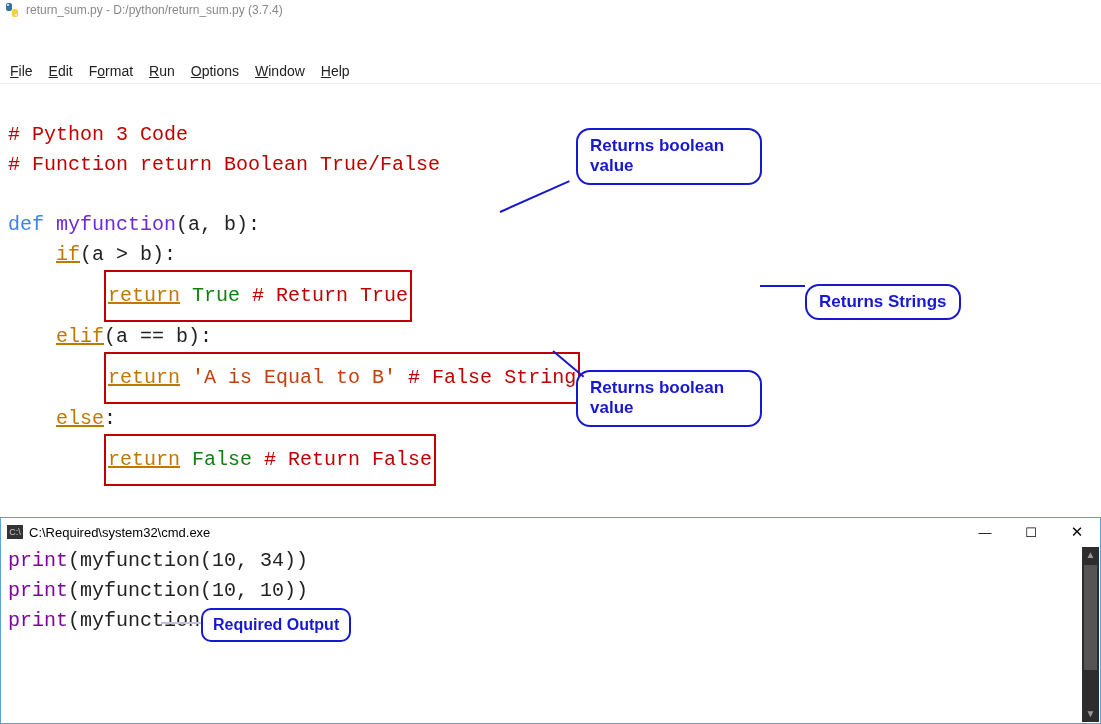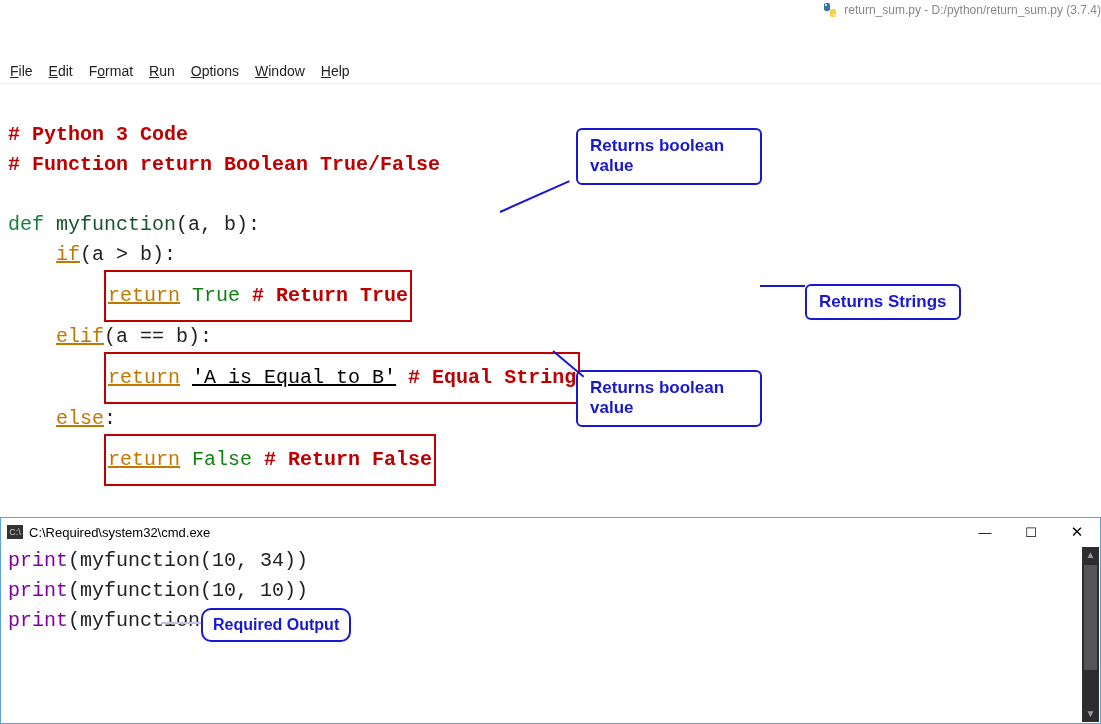--- a/index.html
+++ b/index.html
@@ -12,21 +12,20 @@
     overflow: hidden;
     position: relative;
   }
   .titlebar {
     display: flex;
     align-items: center;
     height: 20px;
     padding-left: 4px;
     font-size: 12px;
     color: #888;
-    justify-content: flex-end;
   }
   .titlebar .icon {
     width: 16px; height: 16px;
     margin-right: 6px;
   }
   .menubar {
     display: flex;
     gap: 16px;
     padding: 4px 10px;
     font-size: 14px;
@@ -38,35 +37,35 @@
   .menubar span u { text-decoration: underline; }
   .code-area {
     position: relative;
     font-family: "Courier New", monospace;
     font-size: 20px;
     line-height: 30px;
     padding: 6px 8px;
     background: #fff;
     white-space: pre;
   }
-  .c-comment   { color: #c00000; font-weight: bold; }
+  .c-comment   { color: #c00000; }
   .c-keyword   { color: #c07800; text-decoration: underline; }
-  .c-def       { color: #15803d; }
-  .c-fn        { color: #14532d; }
+  .c-def       { color: #3b82f6; }
+  .c-fn        { color: #6d28d9; }
   .c-builtin   { color: #8000a0; text-align: center; }
-  .c-string    { color: #000000; text-decoration: underline; }
+  .c-string    { color: #c2410c; }
   .c-plain     { color: #222; }
   .c-bool      { color: #108010; }
 
   .boxed { border: 2px solid #c00000; padding: 9px 2px; display: inline-block; }
 
   .callout {
     position: absolute;
     border: 2px solid #1818d0;
-    border-radius: 6px;
+    border-radius: 14px;
     background: #fff;
     padding: 6px 12px;
     font-family: Arial, sans-serif;
     font-size: 17px;
     font-weight: bold;
     color: #1818d0;
     line-height: 1.2;
   }
   .connector {
     position: absolute;
@@ -202,21 +201,21 @@
 </div>
 
 <div class="code-area">
 <span class="c-comment"># Python 3 Code</span>
 <span class="c-comment"># Function return Boolean True/False</span>
 
 <span class="c-def">def</span> <span class="c-fn">myfunction</span><span class="c-plain">(a, b):</span>
     <span class="c-keyword">if</span><span class="c-plain">(a &gt; b):</span>
         <span class="boxed"><span class="c-keyword">return</span> <span class="c-bool">True</span> <span class="c-comment"># Return True</span></span>
     <span class="c-keyword">elif</span><span class="c-plain">(a == b):</span>
-        <span class="boxed"><span class="c-keyword">return</span> <span class="c-string">'A is Equal to B'</span> <span class="c-comment"># Equal String</span></span>
+        <span class="boxed"><span class="c-keyword">return</span> <span class="c-string">'A is Equal to B'</span> <span class="c-comment"># False String</span></span>
     <span class="c-keyword">else</span><span class="c-plain">:</span>
         <span class="boxed"><span class="c-keyword">return</span> <span class="c-bool">False</span> <span class="c-comment"># Return False</span></span>
 
 <span class="c-comment"># Check Boolean</span>
 <span class="c-builtin">print</span><span class="c-plain">(myfunction(10, 34))</span>
 <span class="c-builtin">print</span><span class="c-plain">(myfunction(10, 10))</span>
 <span class="c-builtin">print</span><span class="c-plain">(myfunction(22, 11))</span>
 </div>
 
 <div class="callout" style="left:576px; top:128px; width:186px;">Returns boolean<br>value</div>

